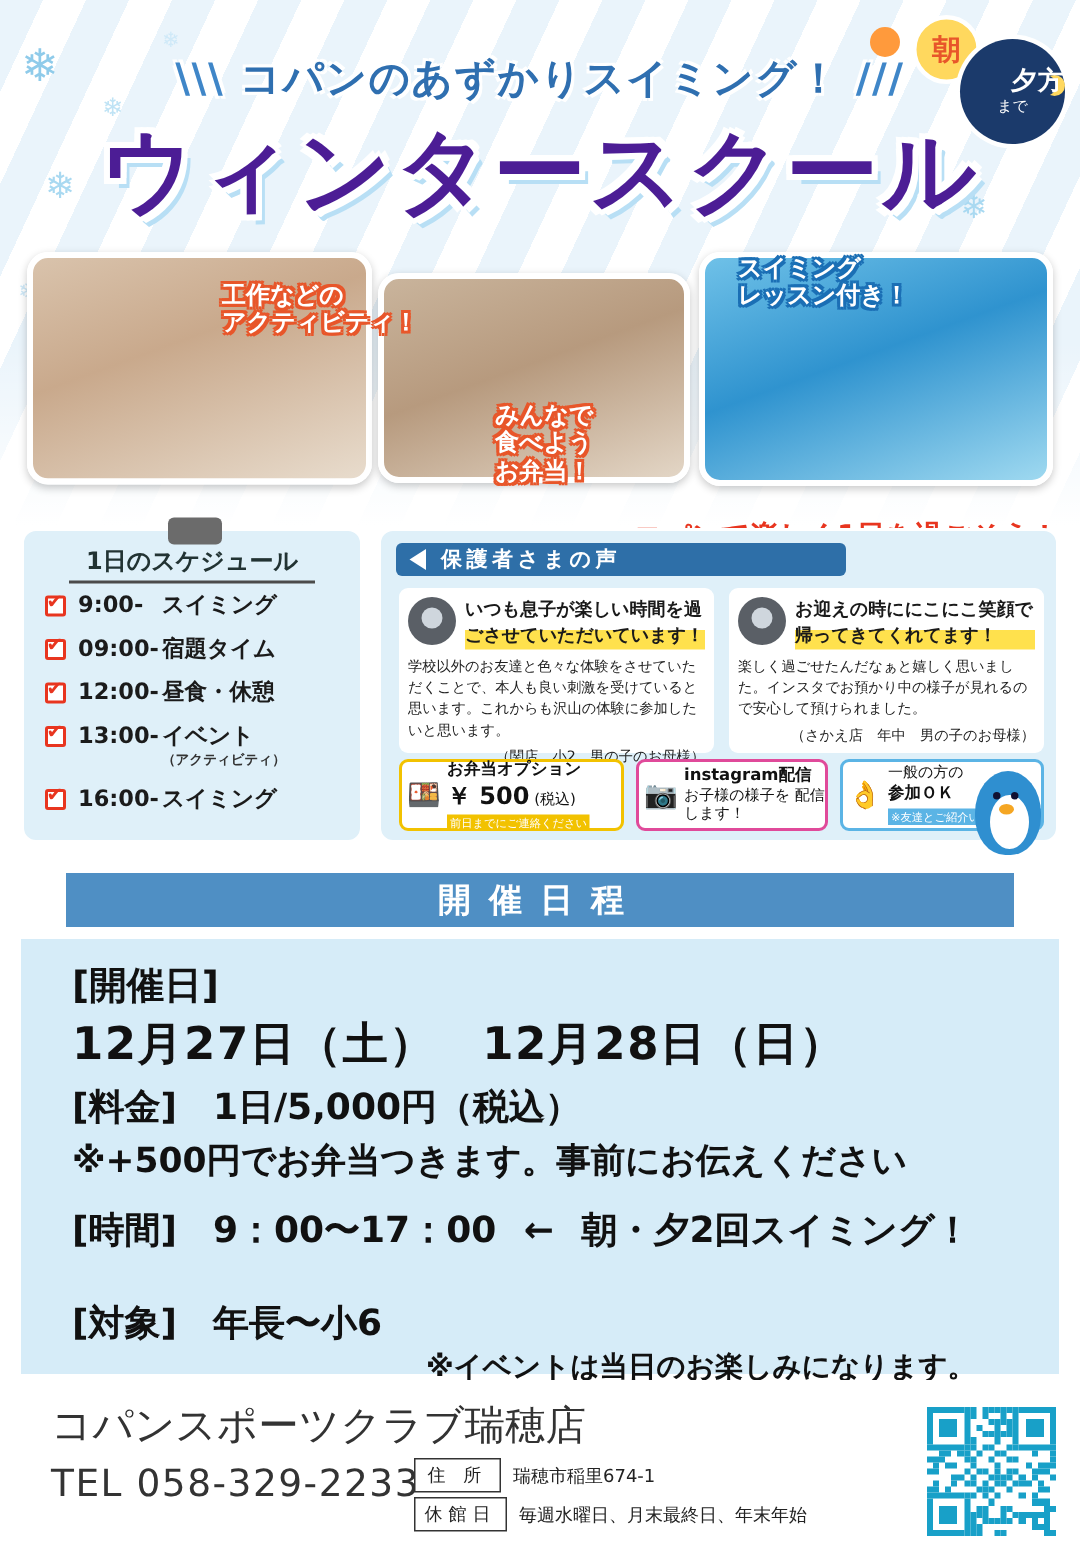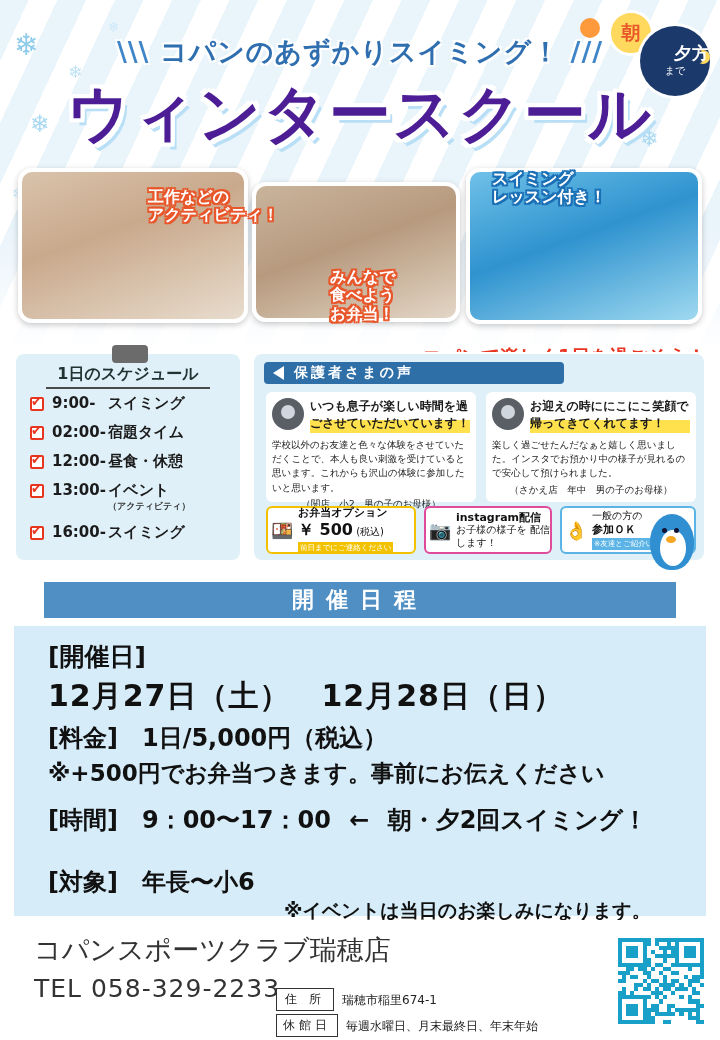--- a/index.html
+++ b/index.html
@@ -172,21 +172,21 @@
   .avatar{
     width:32px;height:32px;border-radius:50%;background:#5a5f66; flex:0 0 auto; margin-right:6px;
     position:relative;
   }
   .avatar::after{ content:""; position:absolute; left:9px; top:7px; width:14px;height:14px;border-radius:50%;background:#cfd6dd;}
   .vhl{
     font-size:12px; font-weight:bold; color:#1a1a1a; line-height:1.45;
     background: linear-gradient(transparent 62%, #ffe14d 62%);
   }
   .vbody{ font-size:9.5px; line-height:1.5; color:#222; margin-top:5px; }
-  .vsign{ font-size:9.5px; color:#222; text-align:center; margin-top:3px; }
+  .vsign{ font-size:9.5px; color:#222; text-align:right; margin-top:3px; }
 
   .minicards{ position:absolute; left:12px; top:152px; width:430px; height:48px; }
   .mini{
     position:absolute; top:0; height:48px; border-radius:6px; background:#ffffff; border:2px solid #f2c200;
     display:flex; align-items:center;
   }
   .m1{ left:0; width:150px; }
   .m2{ left:158px; width:128px; border-color:#e04a9a;}
   .m3{ left:294px; width:136px; border-color:#5bb4e5;}
   .mini .mi{ width:30px; text-align:center; font-size:18px; flex:0 0 auto; }
@@ -226,21 +226,21 @@
   .d5{ left:34px; top:178px; font-size:24px; font-weight:bold; }
   .d5 .arrow{ margin:0 10px; }
   .d6{ left:34px; top:212px; font-size:15px; font-weight:bold; text-decoration:underline;}
   .d7{ left:34px; top:240px; font-size:24px; font-weight:bold; }
   .d8{ left:270px; top:272px; font-size:19px; font-weight:bold; }
 
   
   .footer{ position:absolute; left:0; top:920px; width:720px; height:120px; background:#fff;}
   .shopname{ position:absolute; left:34px; top:12px; font-size:27px; color:#333; }
   .tel{ position:absolute; left:34px; top:54px; font-size:25px; color:#333; letter-spacing:1px;}
-  .infobox{ position:absolute; left:276px; top:68px; width:330px; }
+  .infobox{ position:absolute; left:276px; top:52px; width:330px; }
   .irow{ display:flex; align-items:stretch; margin-bottom:3px; }
   .ikey{
     border:1px solid #333; font-size:12px; padding:2px 6px; letter-spacing:4px;
     color:#222; background:#fff; min-width:58px; text-align:center;
   }
   .ival{ font-size:12px; color:#222; padding:4px 0 0 8px; }
   .qr{ position:absolute; right:16px; top:18px; width:86px; height:86px; background:#fff; }
   .qr canvas, .qr .cell{ position:absolute; background:#18a0c8; }
 </style>
 </head>
@@ -292,21 +292,21 @@
     <div class="sched-clip"></div>
     <div class="sched-title">1日のスケジュール</div>
     <div class="sched-list">
       <div class="sched-row">
         <span class="chk"></span>
         <span class="sched-time">9:00-</span>
         <span class="sched-label">スイミング</span>
       </div>
       <div class="sched-row">
         <span class="chk"></span>
-        <span class="sched-time">02:00-</span>
+        <span class="sched-time">09:00-</span>
         <span class="sched-label">宿題タイム</span>
       </div>
       <div class="sched-row">
         <span class="chk"></span>
         <span class="sched-time">12:00-</span>
         <span class="sched-label">昼食・休憩</span>
       </div>
       <div class="sched-row">
         <span class="chk"></span>
         <span class="sched-time">13:00-</span>

